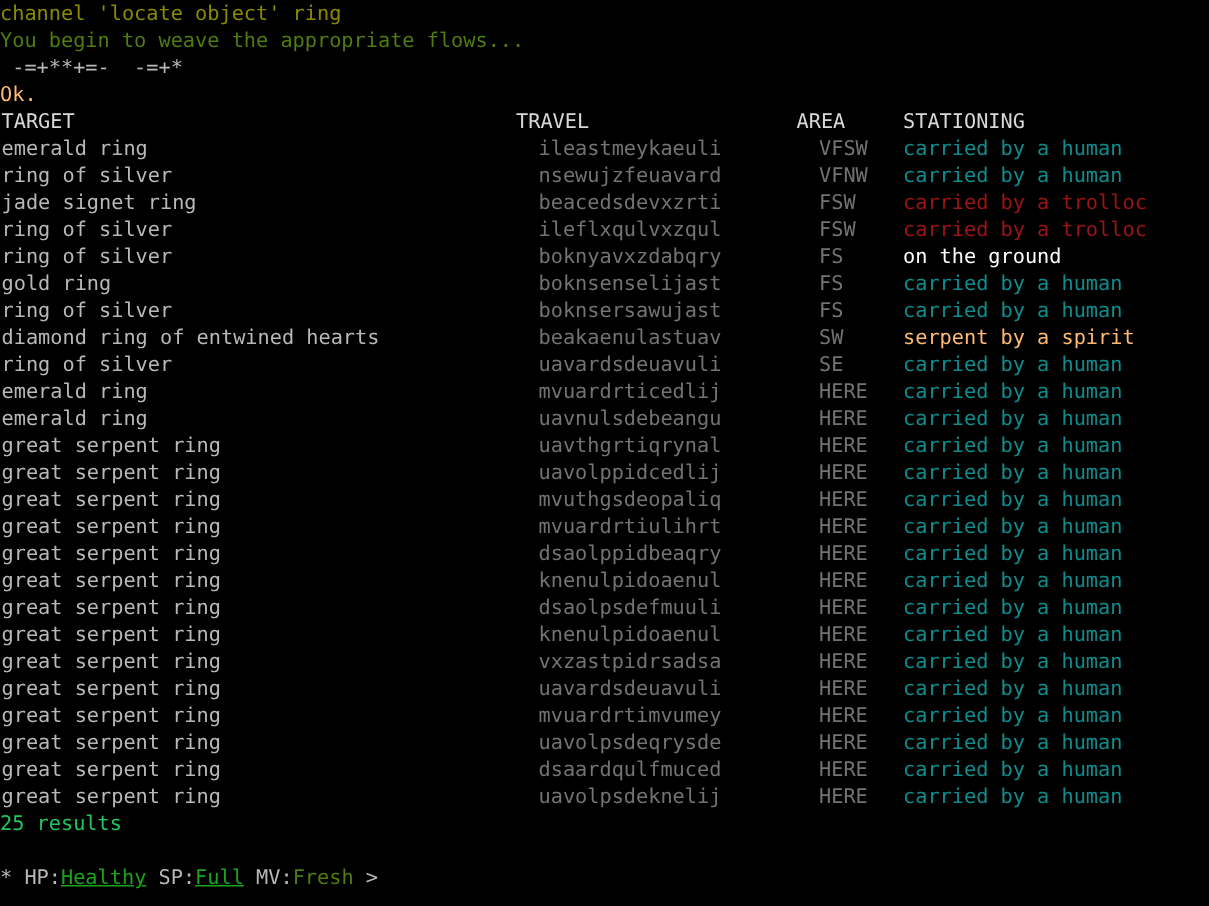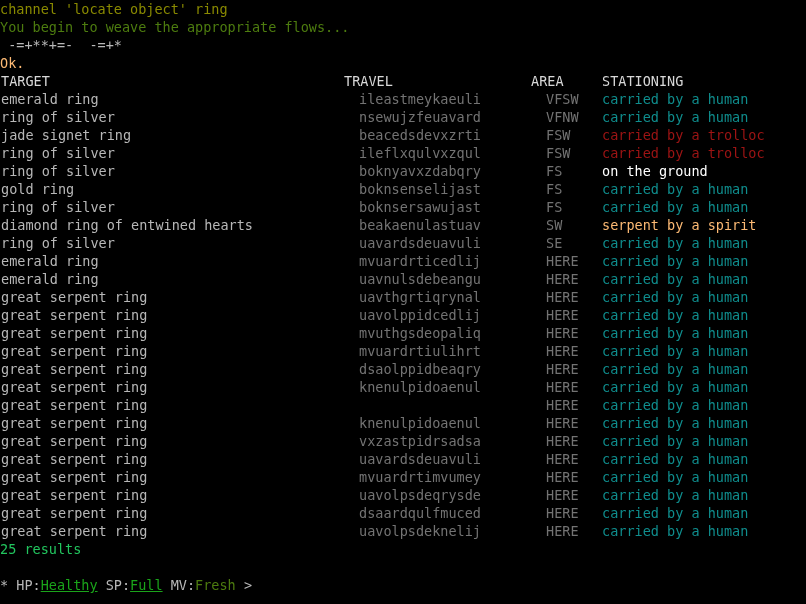--- a/index.html
+++ b/index.html
@@ -94,21 +94,21 @@
       <div class="row"><span class="col-target c-grey">diamond ring of entwined hearts</span><span class="col-travel c-cyan-pale">beakaenulastuav</span><span class="col-area c-cyan-pale">SW</span><span class="col-station c-white">serpent by a spirit</span></div>
       <div class="row"><span class="col-target c-grey">ring of silver</span><span class="col-travel c-cyan-pale">uavardsdeuavuli</span><span class="col-area c-cyan-pale">SE</span><span class="col-station c-teal">carried by a human</span></div>
       <div class="row"><span class="col-target c-grey">emerald ring</span><span class="col-travel c-cyan-pale">mvuardrticedlij</span><span class="col-area c-cyan-pale">HERE</span><span class="col-station c-teal">carried by a human</span></div>
       <div class="row"><span class="col-target c-grey">emerald ring</span><span class="col-travel c-cyan-pale">uavnulsdebeangu</span><span class="col-area c-cyan-pale">HERE</span><span class="col-station c-teal">carried by a human</span></div>
       <div class="row"><span class="col-target c-grey">great serpent ring</span><span class="col-travel c-cyan-pale">uavthgrtiqrynal</span><span class="col-area c-cyan-pale">HERE</span><span class="col-station c-teal">carried by a human</span></div>
       <div class="row"><span class="col-target c-grey">great serpent ring</span><span class="col-travel c-cyan-pale">uavolppidcedlij</span><span class="col-area c-cyan-pale">HERE</span><span class="col-station c-teal">carried by a human</span></div>
       <div class="row"><span class="col-target c-grey">great serpent ring</span><span class="col-travel c-cyan-pale">mvuthgsdeopaliq</span><span class="col-area c-cyan-pale">HERE</span><span class="col-station c-teal">carried by a human</span></div>
       <div class="row"><span class="col-target c-grey">great serpent ring</span><span class="col-travel c-cyan-pale">mvuardrtiulihrt</span><span class="col-area c-cyan-pale">HERE</span><span class="col-station c-teal">carried by a human</span></div>
       <div class="row"><span class="col-target c-grey">great serpent ring</span><span class="col-travel c-cyan-pale">dsaolppidbeaqry</span><span class="col-area c-cyan-pale">HERE</span><span class="col-station c-teal">carried by a human</span></div>
       <div class="row"><span class="col-target c-grey">great serpent ring</span><span class="col-travel c-cyan-pale">knenulpidoaenul</span><span class="col-area c-cyan-pale">HERE</span><span class="col-station c-teal">carried by a human</span></div>
-      <div class="row"><span class="col-target c-grey">great serpent ring</span><span class="col-area c-cyan-pale">HERE</span><span class="col-station c-teal">carried by a human</span></div>
+      <div class="row"><span class="col-target c-grey">great serpent ring</span><span class="col-travel c-cyan-pale">dsaolpsdefmuuli</span><span class="col-area c-cyan-pale">HERE</span><span class="col-station c-teal">carried by a human</span></div>
       <div class="row"><span class="col-target c-grey">great serpent ring</span><span class="col-travel c-cyan-pale">knenulpidoaenul</span><span class="col-area c-cyan-pale">HERE</span><span class="col-station c-teal">carried by a human</span></div>
       <div class="row"><span class="col-target c-grey">great serpent ring</span><span class="col-travel c-cyan-pale">vxzastpidrsadsa</span><span class="col-area c-cyan-pale">HERE</span><span class="col-station c-teal">carried by a human</span></div>
       <div class="row"><span class="col-target c-grey">great serpent ring</span><span class="col-travel c-cyan-pale">uavardsdeuavuli</span><span class="col-area c-cyan-pale">HERE</span><span class="col-station c-teal">carried by a human</span></div>
       <div class="row"><span class="col-target c-grey">great serpent ring</span><span class="col-travel c-cyan-pale">mvuardrtimvumey</span><span class="col-area c-cyan-pale">HERE</span><span class="col-station c-teal">carried by a human</span></div>
       <div class="row"><span class="col-target c-grey">great serpent ring</span><span class="col-travel c-cyan-pale">uavolpsdeqrysde</span><span class="col-area c-cyan-pale">HERE</span><span class="col-station c-teal">carried by a human</span></div>
       <div class="row"><span class="col-target c-grey">great serpent ring</span><span class="col-travel c-cyan-pale">dsaardqulfmuced</span><span class="col-area c-cyan-pale">HERE</span><span class="col-station c-teal">carried by a human</span></div>
       <div class="row"><span class="col-target c-grey">great serpent ring</span><span class="col-travel c-cyan-pale">uavolpsdeknelij</span><span class="col-area c-cyan-pale">HERE</span><span class="col-station c-teal">carried by a human</span></div>
     </div>
 
   <div class="line c-orange-br">25 results</div>

